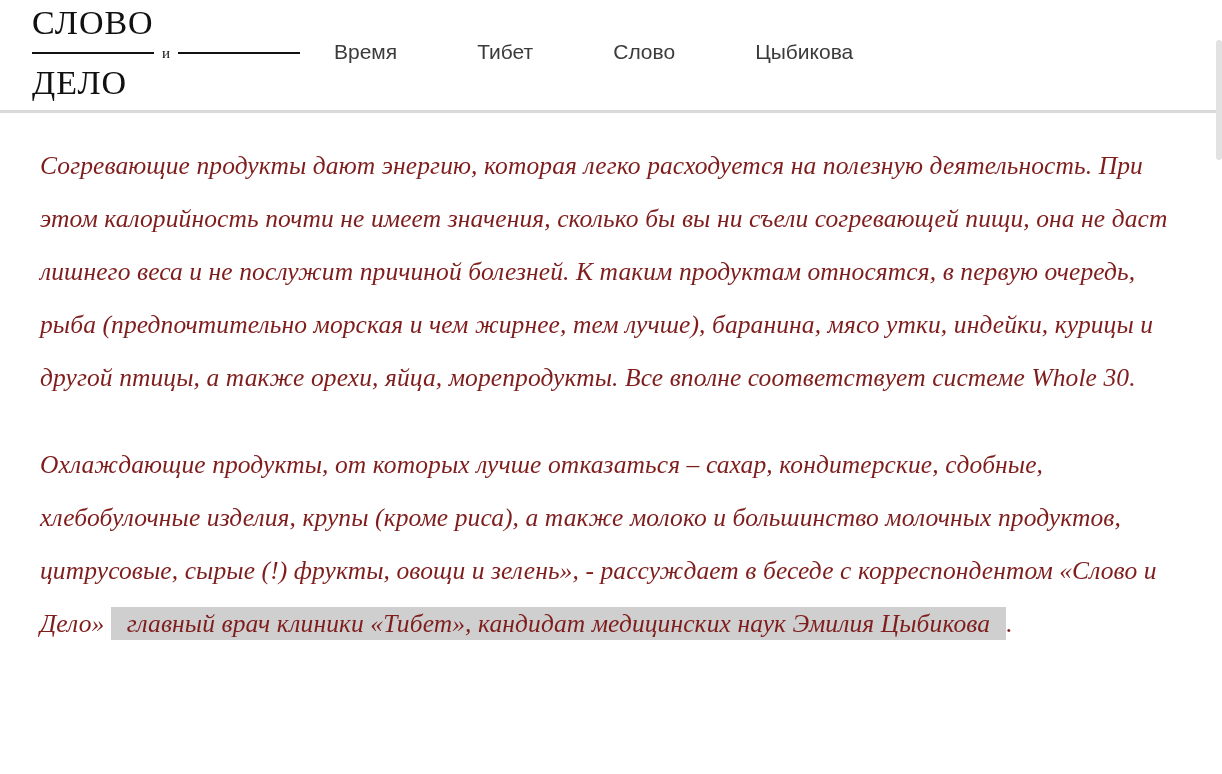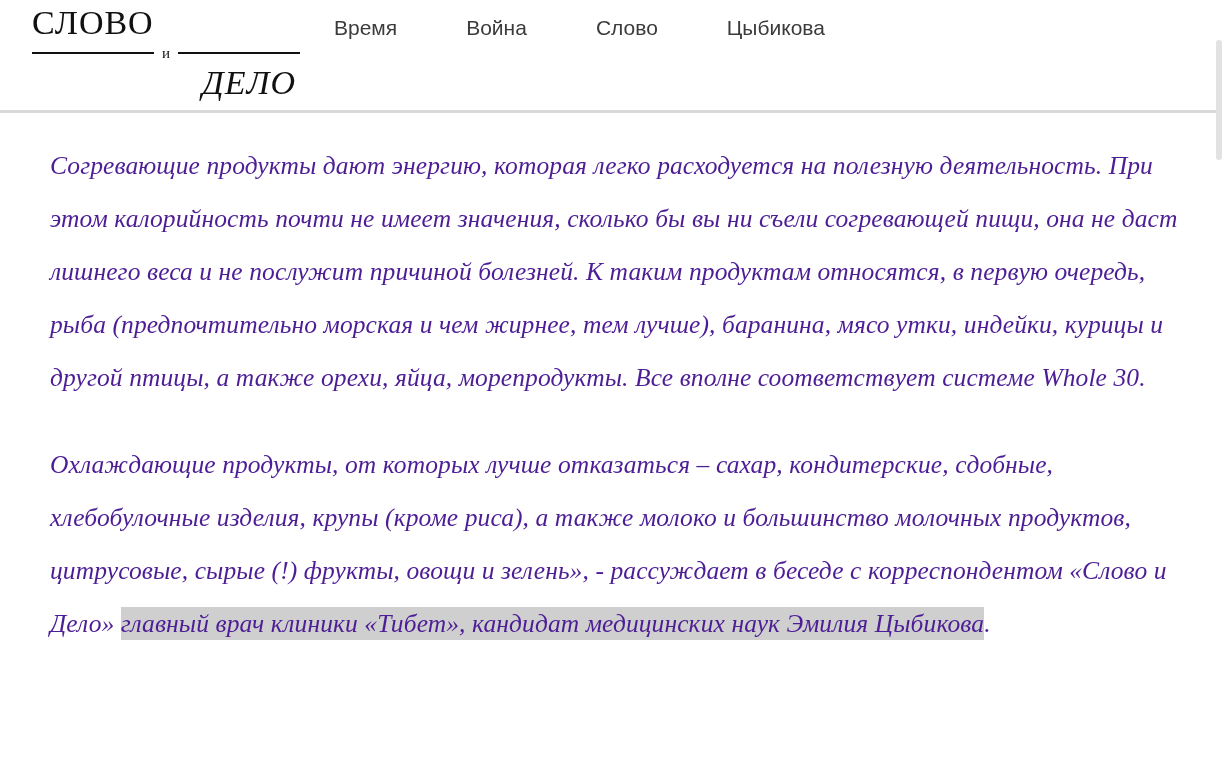--- a/index.html
+++ b/index.html
@@ -51,31 +51,30 @@
   .logo-and {
     font-size: 15px;
     padding: 0 8px;
     line-height: 16px;
   }
   .logo-line2 {
     font-size: 34px;
     letter-spacing: 1px;
     line-height: 38px;
     white-space: nowrap;
-    text-align: right;
+    text-align: left;
     padding-right: 4px;
-    font-style: italic;
   }
 
   .main-nav {
     flex: 1 1 auto;
     display: flex;
     align-items: center;
-    padding-top: 14px;
-    gap: 1px;
+    padding-top: 38px;
+    gap: 12px;
   }
   .nav-item {
     font-size: 21px;
     color: #3b3b3b;
     font-family: "Liberation Sans", sans-serif;
     text-decoration: none;
     padding: 0 34px;
     line-height: 28px;
     white-space: nowrap;
     cursor: pointer;
@@ -90,30 +89,30 @@
   
   .article {
     padding: 26px 34px 0 34px;
     box-sizing: border-box;
   }
   .para {
     font-family: "Liberation Serif", serif;
     font-style: italic;
     font-size: 25.5px;
     line-height: 53px;
-    color: #4c1d95;
-    margin: 0 0 34px 16px;
+    color: #7f1d1d;
+    margin: 0 0 34px 6px;
     text-align: left;
     letter-spacing: 0.1px;
   }
   .hl {
     background: #cfcfcf;
     box-decoration-break: clone;
     -webkit-box-decoration-break: clone;
-    padding: 2px 0;
+    padding: 2px 16px;
     font-style: italic;
   }
 
   
   .scroll-track {
     position: absolute;
     top: 0;
     right: 0;
     width: 6px;
     height: 774px;
@@ -139,21 +138,21 @@
     <div class="logo-mid">
       <span class="logo-rule"></span>
       <span class="logo-and">и</span>
       <span class="logo-rule"></span>
     </div>
     <div class="logo-line2">ДЕЛО</div>
   </div>
 
   <nav class="main-nav">
     <a class="nav-item" href="#">Время</a>
-    <a class="nav-item" href="#">Война</a>
+    <a class="nav-item" href="#">Тибет</a>
     <a class="nav-item" href="#">Слово</a>
     <a class="nav-item" href="#">Цыбикова</a>
   </nav>
 </div>
 
 <div class="header-divider"></div>
 
 <div class="article">
 
   <p class="para">Согревающие продукты дают энергию, которая легко расходуется на полезную деятельность. При этом калорийность почти не имеет значения, сколько бы вы ни съели согревающей пищи, она не даст лишнего веса и не послужит причиной болезней. К таким продуктам относятся, в первую очередь, рыба (предпочтительно морская и чем жирнее, тем лучше), баранина, мясо утки, индейки, курицы и другой птицы, а также орехи, яйца, морепродукты. Все вполне соответствует системе Whole 30.</p>

